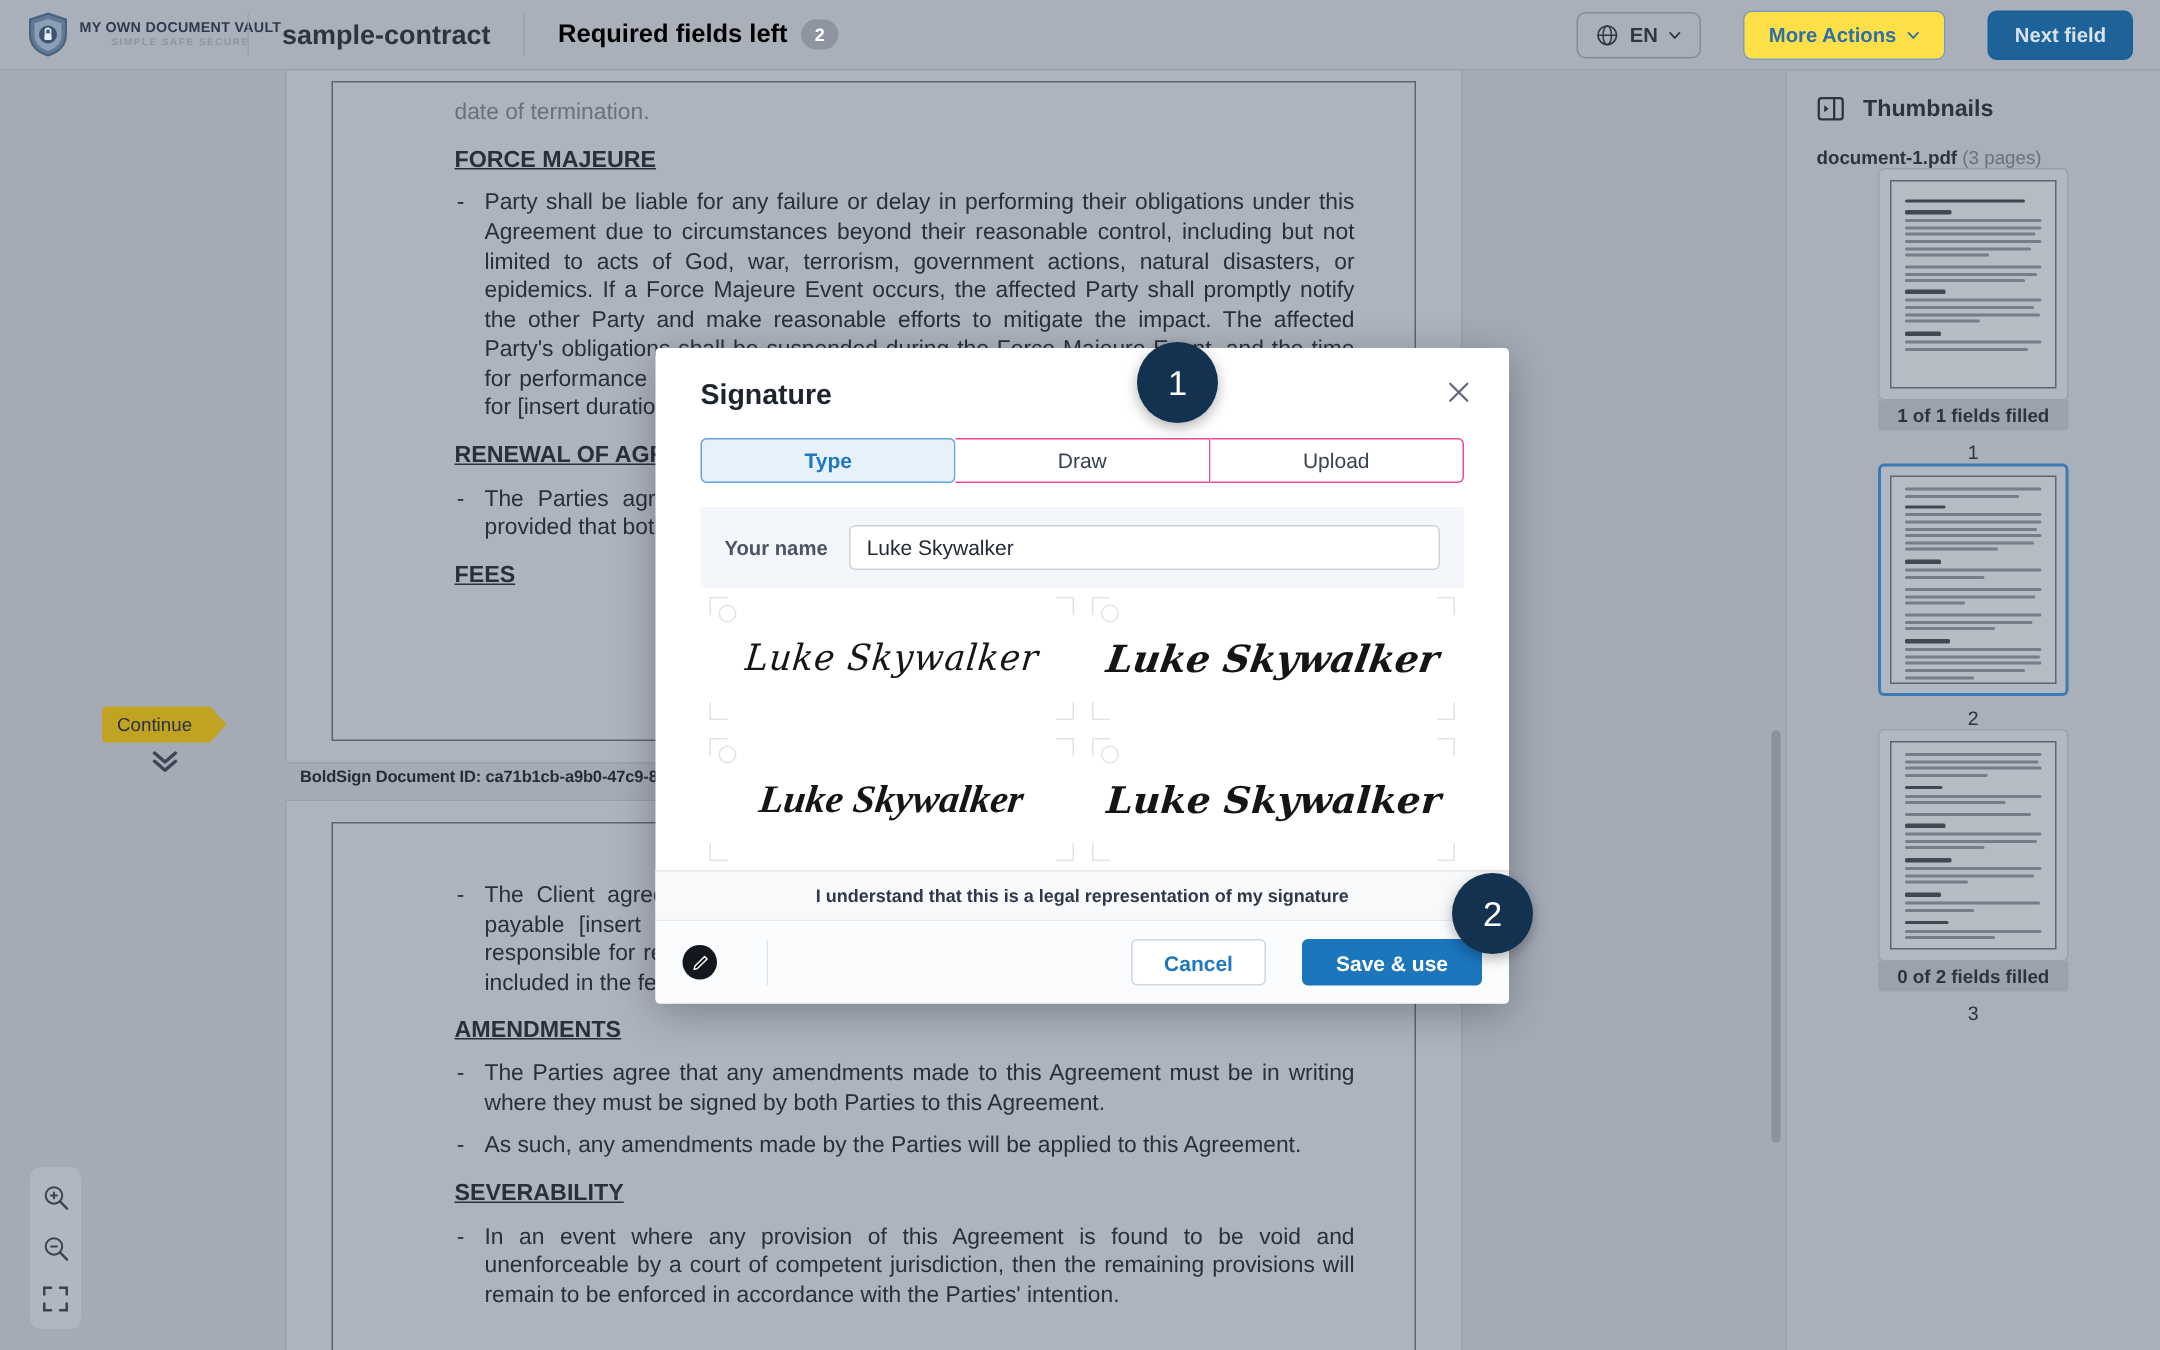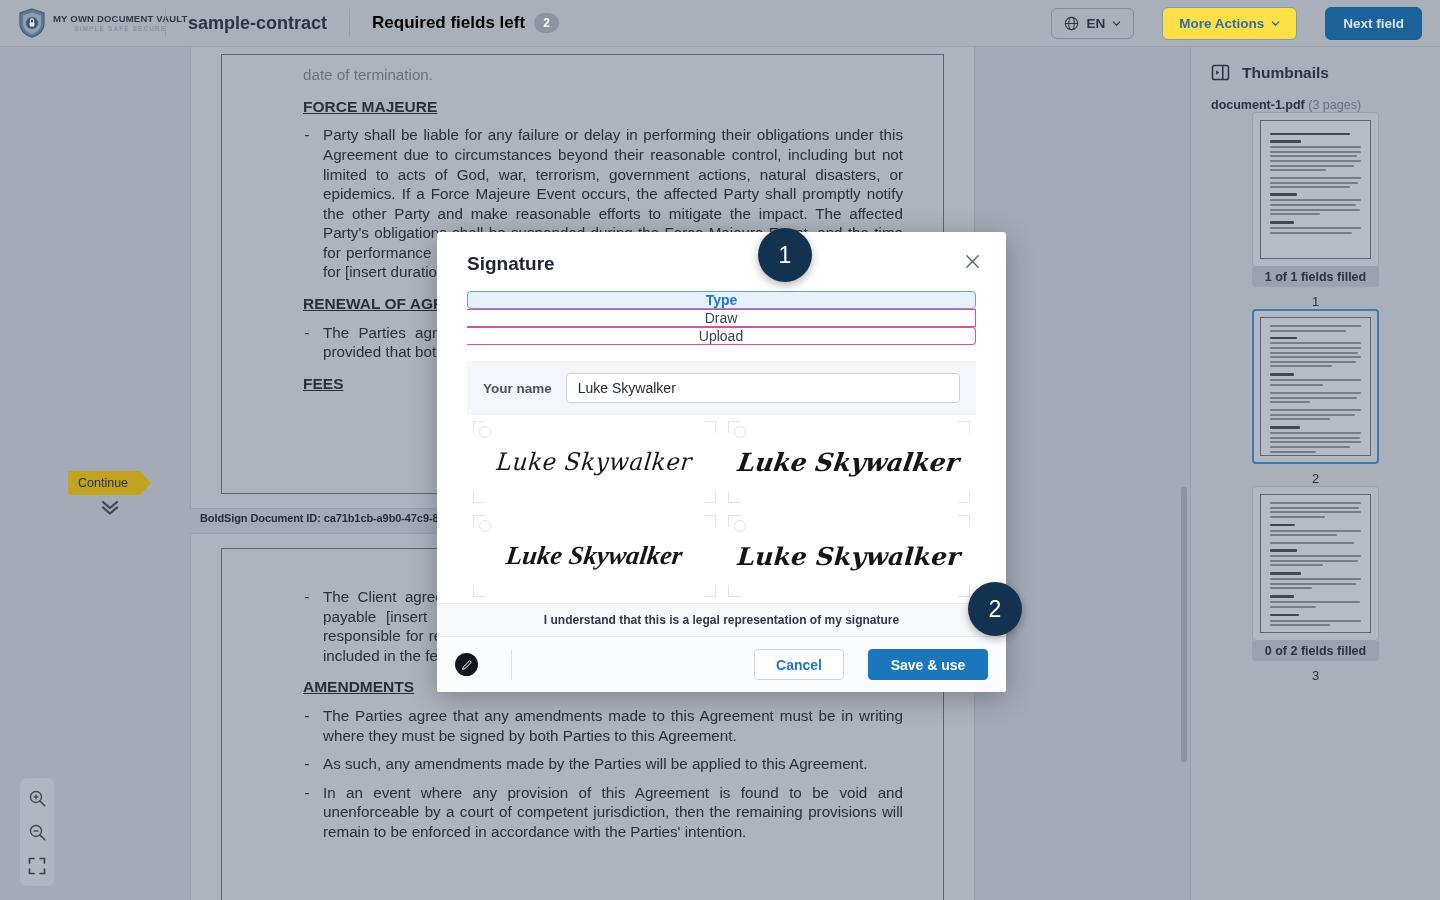--- a/index.html
+++ b/index.html
@@ -140,21 +140,21 @@
   
   .modal {
     position: absolute; left: 437px; top: 232px; width: 569px;
     background: #ffffff; border-radius: 3px;
     box-shadow: 0 6px 28px rgba(20,30,45,.33);
     z-index: 40;
   }
   .modal-head { display: flex; align-items: center; padding: 18px 22px 0 30px; }
   .modal-title { font-size: 19px; font-weight: bold; color: #1e252e; }
   .modal-close { margin-left: auto; cursor: pointer; color: #5d6775; padding: 2px; }
-  .tabs { display: flex; margin: 14px 30px 0; flex-direction: column; }
+  .tabs { display: flex; margin: 14px 30px 0; }
   .tab {
     flex: 1; height: 30px; display: flex; align-items: center; justify-content: center;
     border: 1px solid #ec4899; font-size: 14px; color: #39424f; cursor: pointer; background: #fff;
   }
   .tab:first-child { border-radius: 4px 0 0 4px; }
   .tab:last-child { border-radius: 0 4px 4px 0; }
   .tab + .tab { border-left: none; }
   .tab.active {
     background: #e7f1fa; border: 1px solid #63a2d8; color: #1f78c1; font-weight: bold;
     border-radius: 4px;
@@ -307,20 +307,21 @@
           </div>
           <div class="doc-h">AMENDMENTS</div>
           <div class="doc-li">
             <span class="doc-bullet">-</span>
             <span class="doc-p">The Parties agree that any amendments made to this Agreement must be in writing where they must be signed by both Parties to this Agreement.</span>
           </div>
           <div class="doc-li">
             <span class="doc-bullet">-</span>
             <span class="doc-p">As such, any amendments made by the Parties will be applied to this Agreement.</span>
           </div>
+          <div class="doc-h">SEVERABILITY</div>
           <div class="doc-li">
             <span class="doc-bullet">-</span>
             <span class="doc-p">In an event where any provision of this Agreement is found to be void and unenforceable by a court of competent jurisdiction, then the remaining provisions will remain to be enforced in accordance with the Parties' intention.</span>
           </div>
         </div>
       </div>
     </div>
 
     <div class="continue-tag">
       <span>Continue</span>

